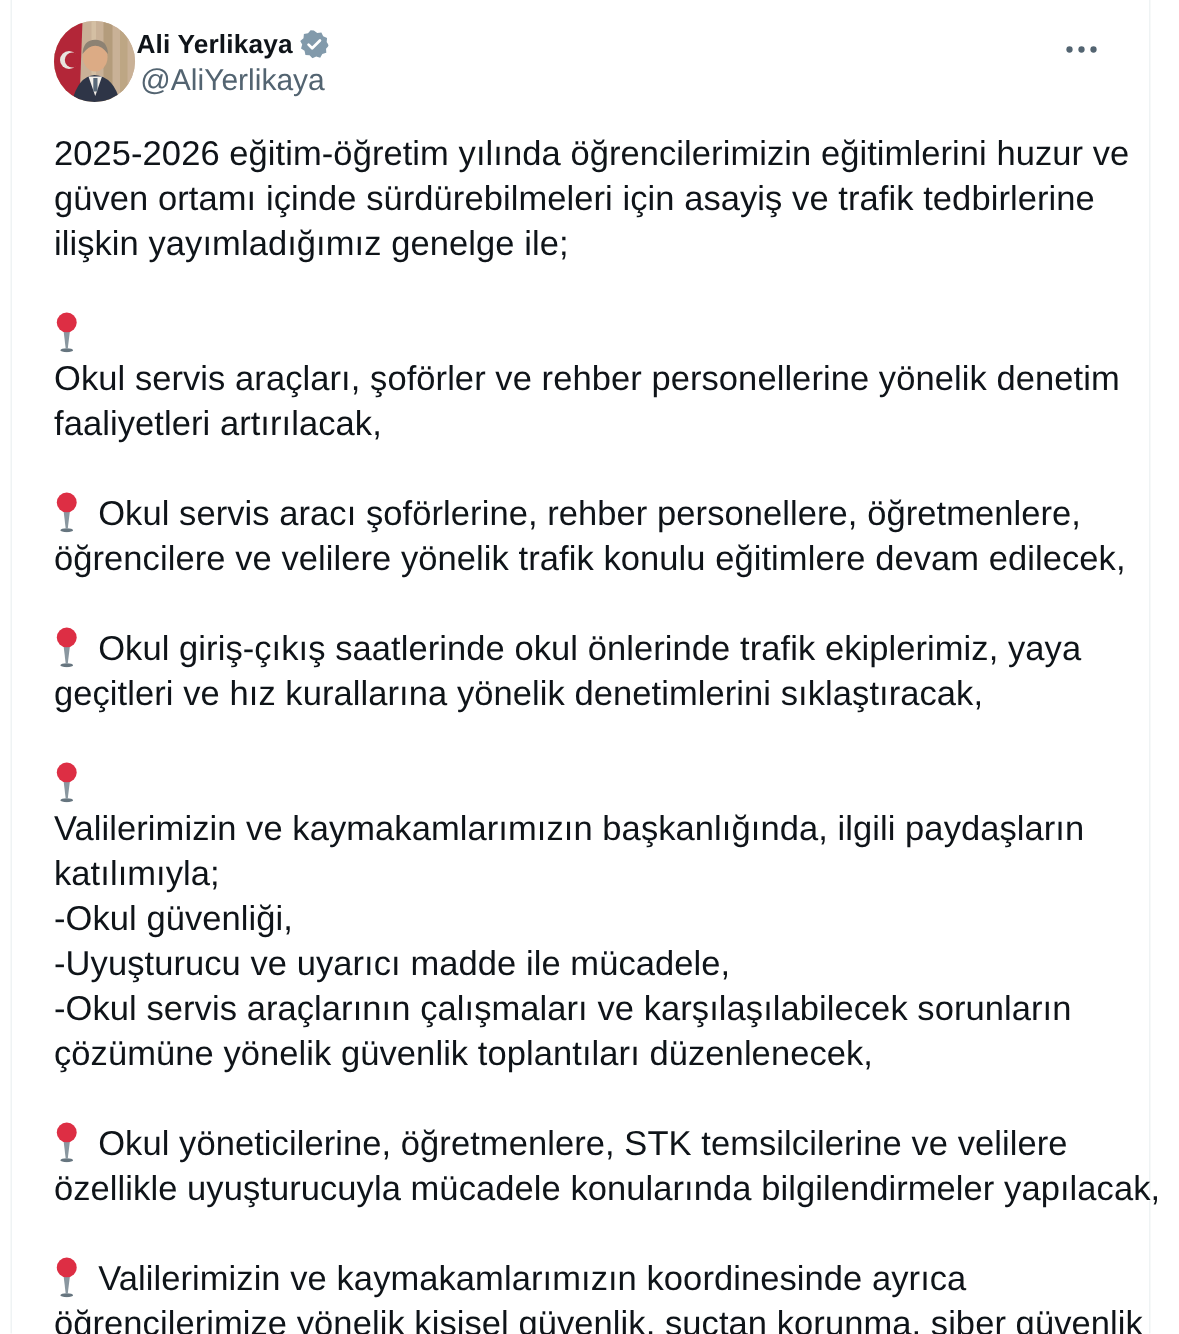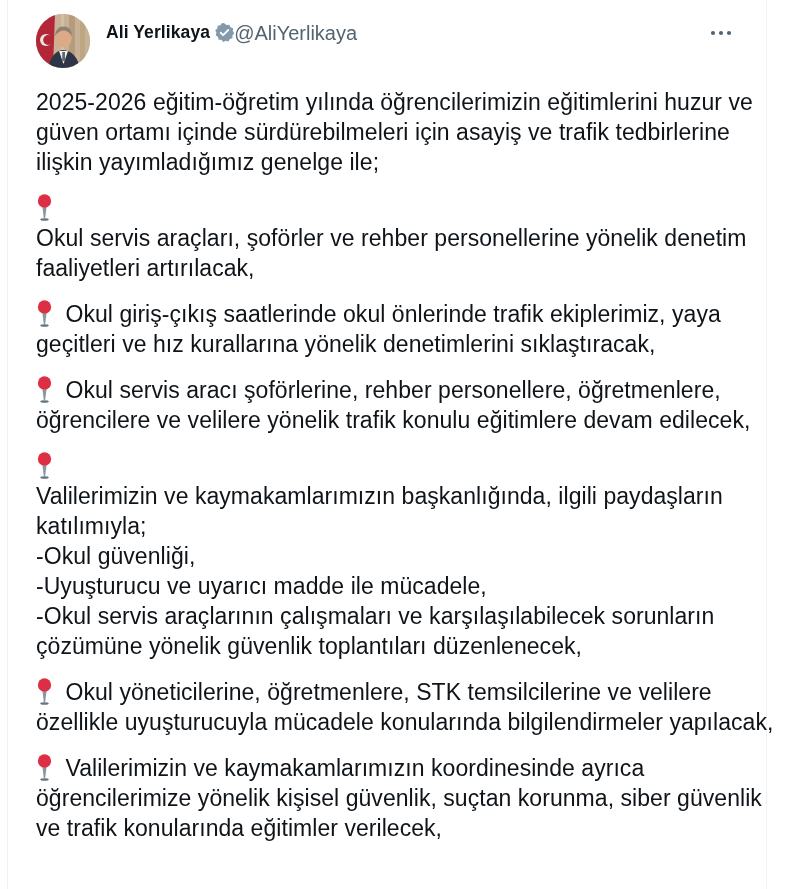--- a/index.html
+++ b/index.html
@@ -39,24 +39,24 @@
     border-radius: 50%;
     overflow: hidden;
     flex: 0 0 54px;
     cursor: pointer;
     border: none;
     padding: 0;
     background: #c9b197;
   }
   .avatar svg { display: block; }
   .names {
-    margin-left: 16px;
+    margin-left: 1px;
     padding-top: 5px;
     display: flex;
-    flex-direction: row;
+    flex-direction: column;
     text-align: center;
   }
   .name-row { display: flex; align-items: center; }
   .display-name {
     font-size: 17.5px;
     font-weight: 700;
     color: var(--text);
     letter-spacing: 0.1px;
     cursor: pointer;
   }
@@ -85,21 +85,21 @@
   }
   .more-btn svg { display: block; fill: var(--secondary); }
   
   .tweet-body {
     margin-top: 19px;
     font-size: 23px;
     line-height: 30px;
     color: var(--text);
     letter-spacing: 0.05px;
   }
-  .paragraph { margin-top: 16px; }
+  .paragraph { margin-top: 30px; }
   .paragraph:first-child { margin-top: 0; }
   .ptext { white-space: pre; }
   .pin-wrap {
     display: inline-block;
     width: 17px; height: 27px;
     margin-right: 6px;
     vertical-align: -5px;
   }
   .pin-wrap svg { display: block; }
   .pin-head { fill: var(--pin-head); }
@@ -176,34 +176,34 @@
   </div>
 
   <div class="paragraph">
     <span class="pin-wrap">
       <svg width="17" height="27" viewBox="0 0 22 35">
         <ellipse class="pin-base" cx="11" cy="33" rx="5.5" ry="1.7"></ellipse>
         <path class="pin-stem" d="M8.2 16 L13.8 16 L11.9 31.5 L10.1 31.5 Z"></path>
         <circle class="pin-head" cx="11" cy="9" r="8.6"></circle>
       </svg>
     </span>
+    <span class="ptext">Okul servis aracı şoförlerine, rehber personellere, öğretmenlere,
+öğrencilere ve velilere yönelik trafik konulu eğitimlere devam edilecek,</span>
+  </div>
+
+  <div class="paragraph">
+    <span class="pin-wrap">
+      <svg width="17" height="27" viewBox="0 0 22 35">
+        <ellipse class="pin-base" cx="11" cy="33" rx="5.5" ry="1.7"></ellipse>
+        <path class="pin-stem" d="M8.2 16 L13.8 16 L11.9 31.5 L10.1 31.5 Z"></path>
+        <circle class="pin-head" cx="11" cy="9" r="8.6"></circle>
+      </svg>
+    </span>
     <span class="ptext">Okul giriş-çıkış saatlerinde okul önlerinde trafik ekiplerimiz, yaya
 geçitleri ve hız kurallarına yönelik denetimlerini sıklaştıracak,</span>
-  </div>
-
-  <div class="paragraph">
-    <span class="pin-wrap">
-      <svg width="17" height="27" viewBox="0 0 22 35">
-        <ellipse class="pin-base" cx="11" cy="33" rx="5.5" ry="1.7"></ellipse>
-        <path class="pin-stem" d="M8.2 16 L13.8 16 L11.9 31.5 L10.1 31.5 Z"></path>
-        <circle class="pin-head" cx="11" cy="9" r="8.6"></circle>
-      </svg>
-    </span>
-    <span class="ptext">Okul servis aracı şoförlerine, rehber personellere, öğretmenlere,
-öğrencilere ve velilere yönelik trafik konulu eğitimlere devam edilecek,</span>
   </div>
 
   <div class="paragraph">
     <span class="pin-wrap">
       <svg width="17" height="27" viewBox="0 0 22 35">
         <ellipse class="pin-base" cx="11" cy="33" rx="5.5" ry="1.7"></ellipse>
         <path class="pin-stem" d="M8.2 16 L13.8 16 L11.9 31.5 L10.1 31.5 Z"></path>
         <circle class="pin-head" cx="11" cy="9" r="8.6"></circle>
       </svg>
     </span>

